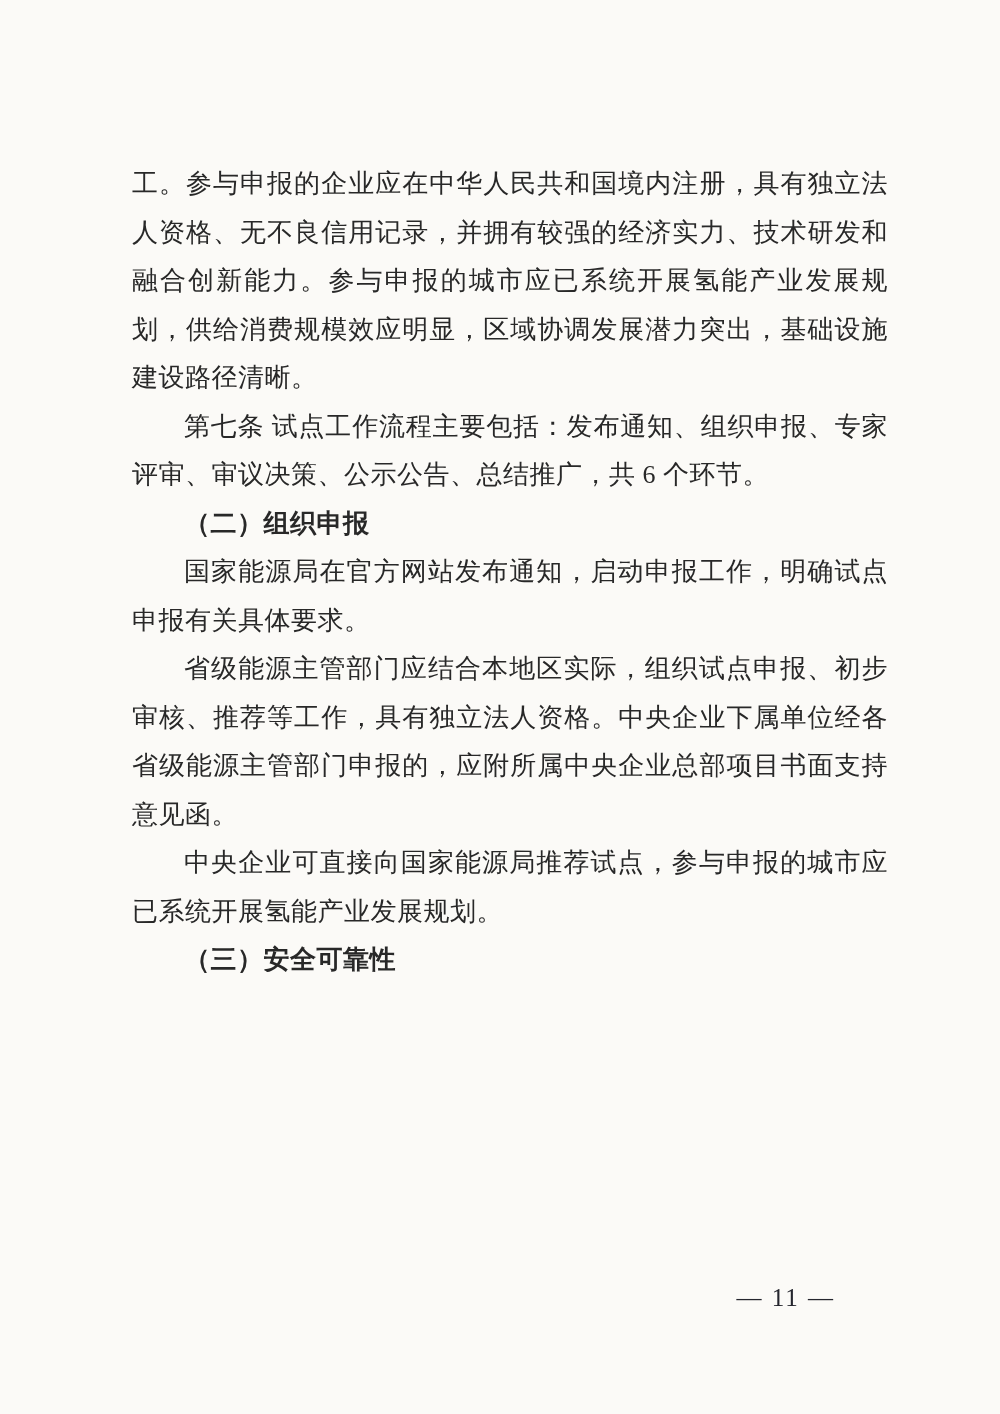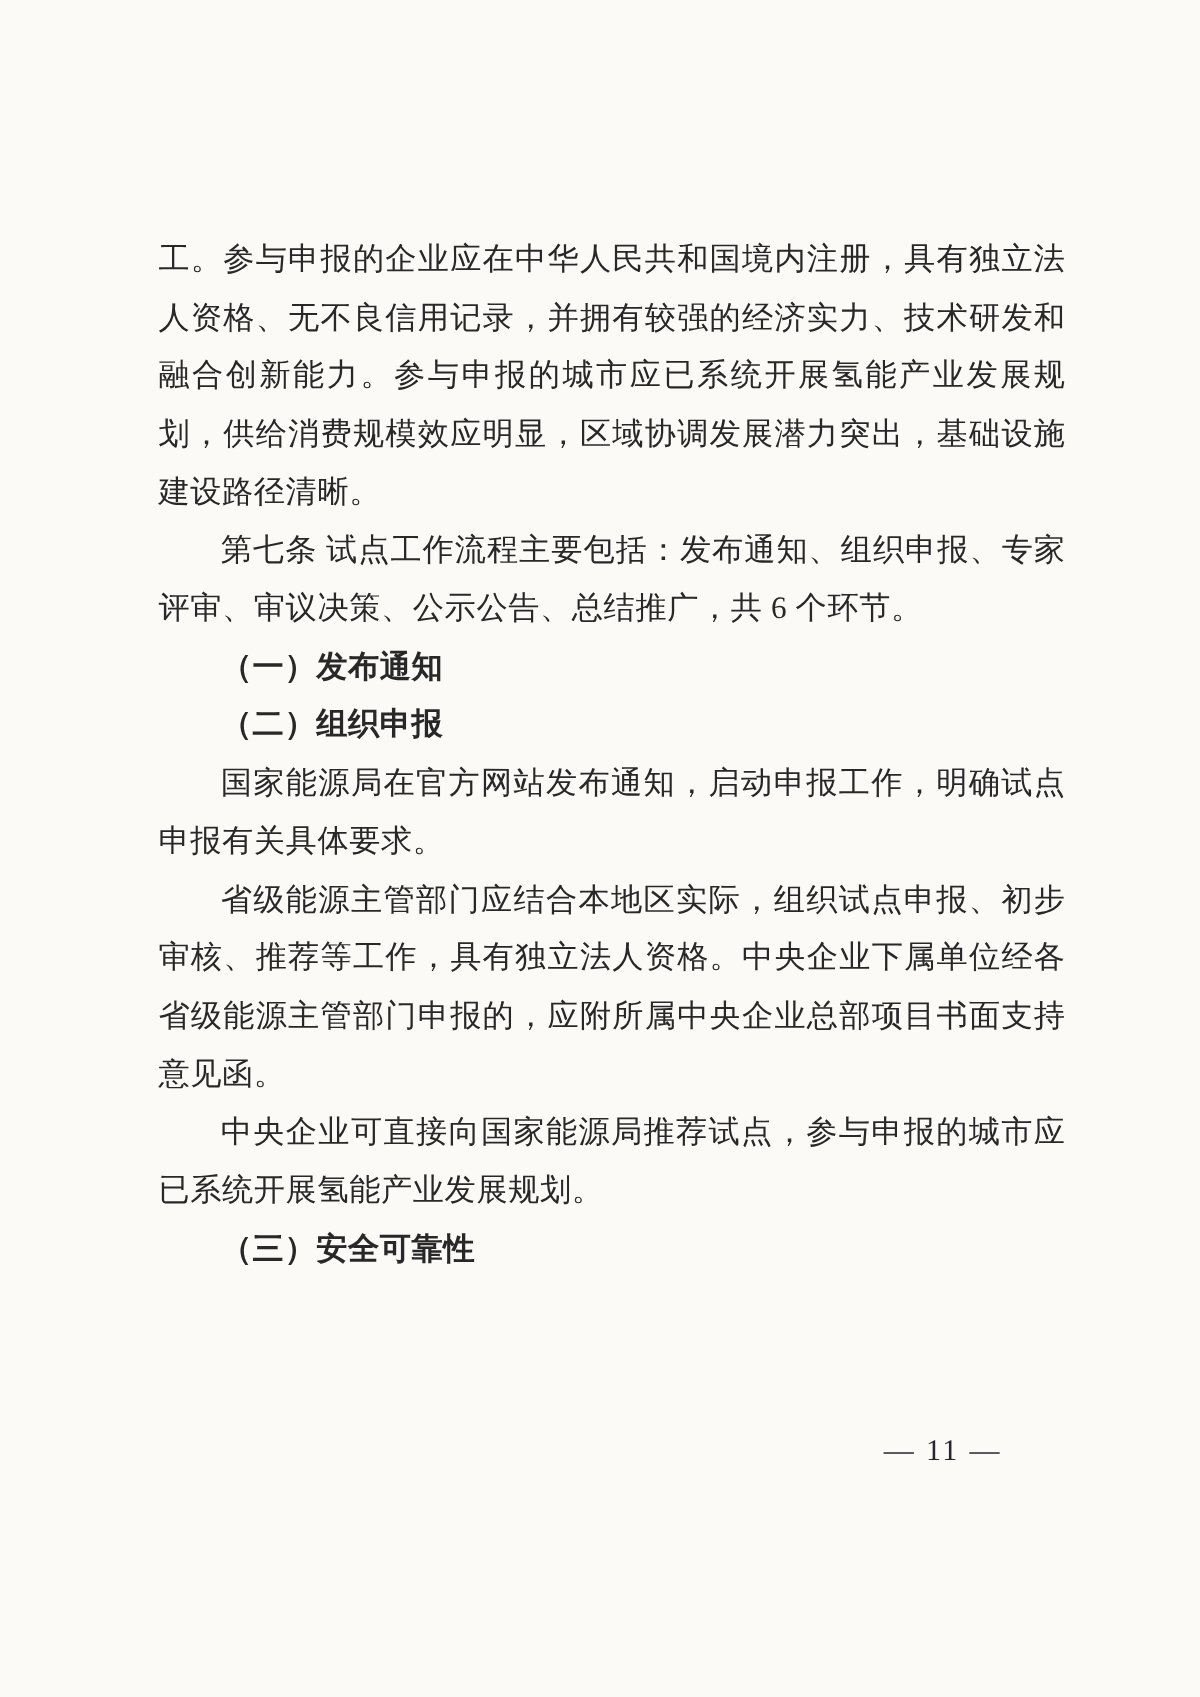--- a/index.html
+++ b/index.html
@@ -15,56 +15,55 @@
     position: relative;
     overflow: hidden;
   }
   .page {
     position: absolute;
     inset: 0;
   }
   .content {
     position: absolute;
     left: 132px;
-    top: 192px;
+    top: 160px;
     width: 756px;
     font-size: 26px;
     line-height: 48.5px;
     text-align: justify;
     text-justify: inter-character;
     letter-spacing: 0.5px;
   }
   .content p {
     margin: 0;
     padding: 0;
   }
   .content p.indent {
     text-indent: 2em;
   }
   .content p.heading {
     font-weight: bold;
   }
   .page-number {
     position: absolute;
-    top: 1196px;
+    top: 1284px;
     right: 165px;
     font-size: 25px;
     letter-spacing: 2px;
     color: #25262e;
   }
 </style>
 </head>
 <body>
 
 <div class="page">
 
   <div class="content">
     <p>工。参与申报的企业应在中华人民共和国境内注册，具有独立法人资格、无不良信用记录，并拥有较强的经济实力、技术研发和融合创新能力。参与申报的城市应已系统开展氢能产业发展规划，供给消费规模效应明显，区域协调发展潜力突出，基础设施建设路径清晰。</p>
     <p class="indent">第七条 试点工作流程主要包括：发布通知、组织申报、专家评审、审议决策、公示公告、总结推广，共 6 个环节。</p>
-    <p class="indent heading">（一）发布通知</p>
     <p class="indent heading">（二）组织申报</p>
     <p class="indent">国家能源局在官方网站发布通知，启动申报工作，明确试点申报有关具体要求。</p>
     <p class="indent">省级能源主管部门应结合本地区实际，组织试点申报、初步审核、推荐等工作，具有独立法人资格。中央企业下属单位经各省级能源主管部门申报的，应附所属中央企业总部项目书面支持意见函。</p>
     <p class="indent">中央企业可直接向国家能源局推荐试点，参与申报的城市应已系统开展氢能产业发展规划。</p>
     <p class="indent heading">（三）安全可靠性</p>
   </div>
 
   <div class="page-number">— 11 —</div>
 
 </div>

